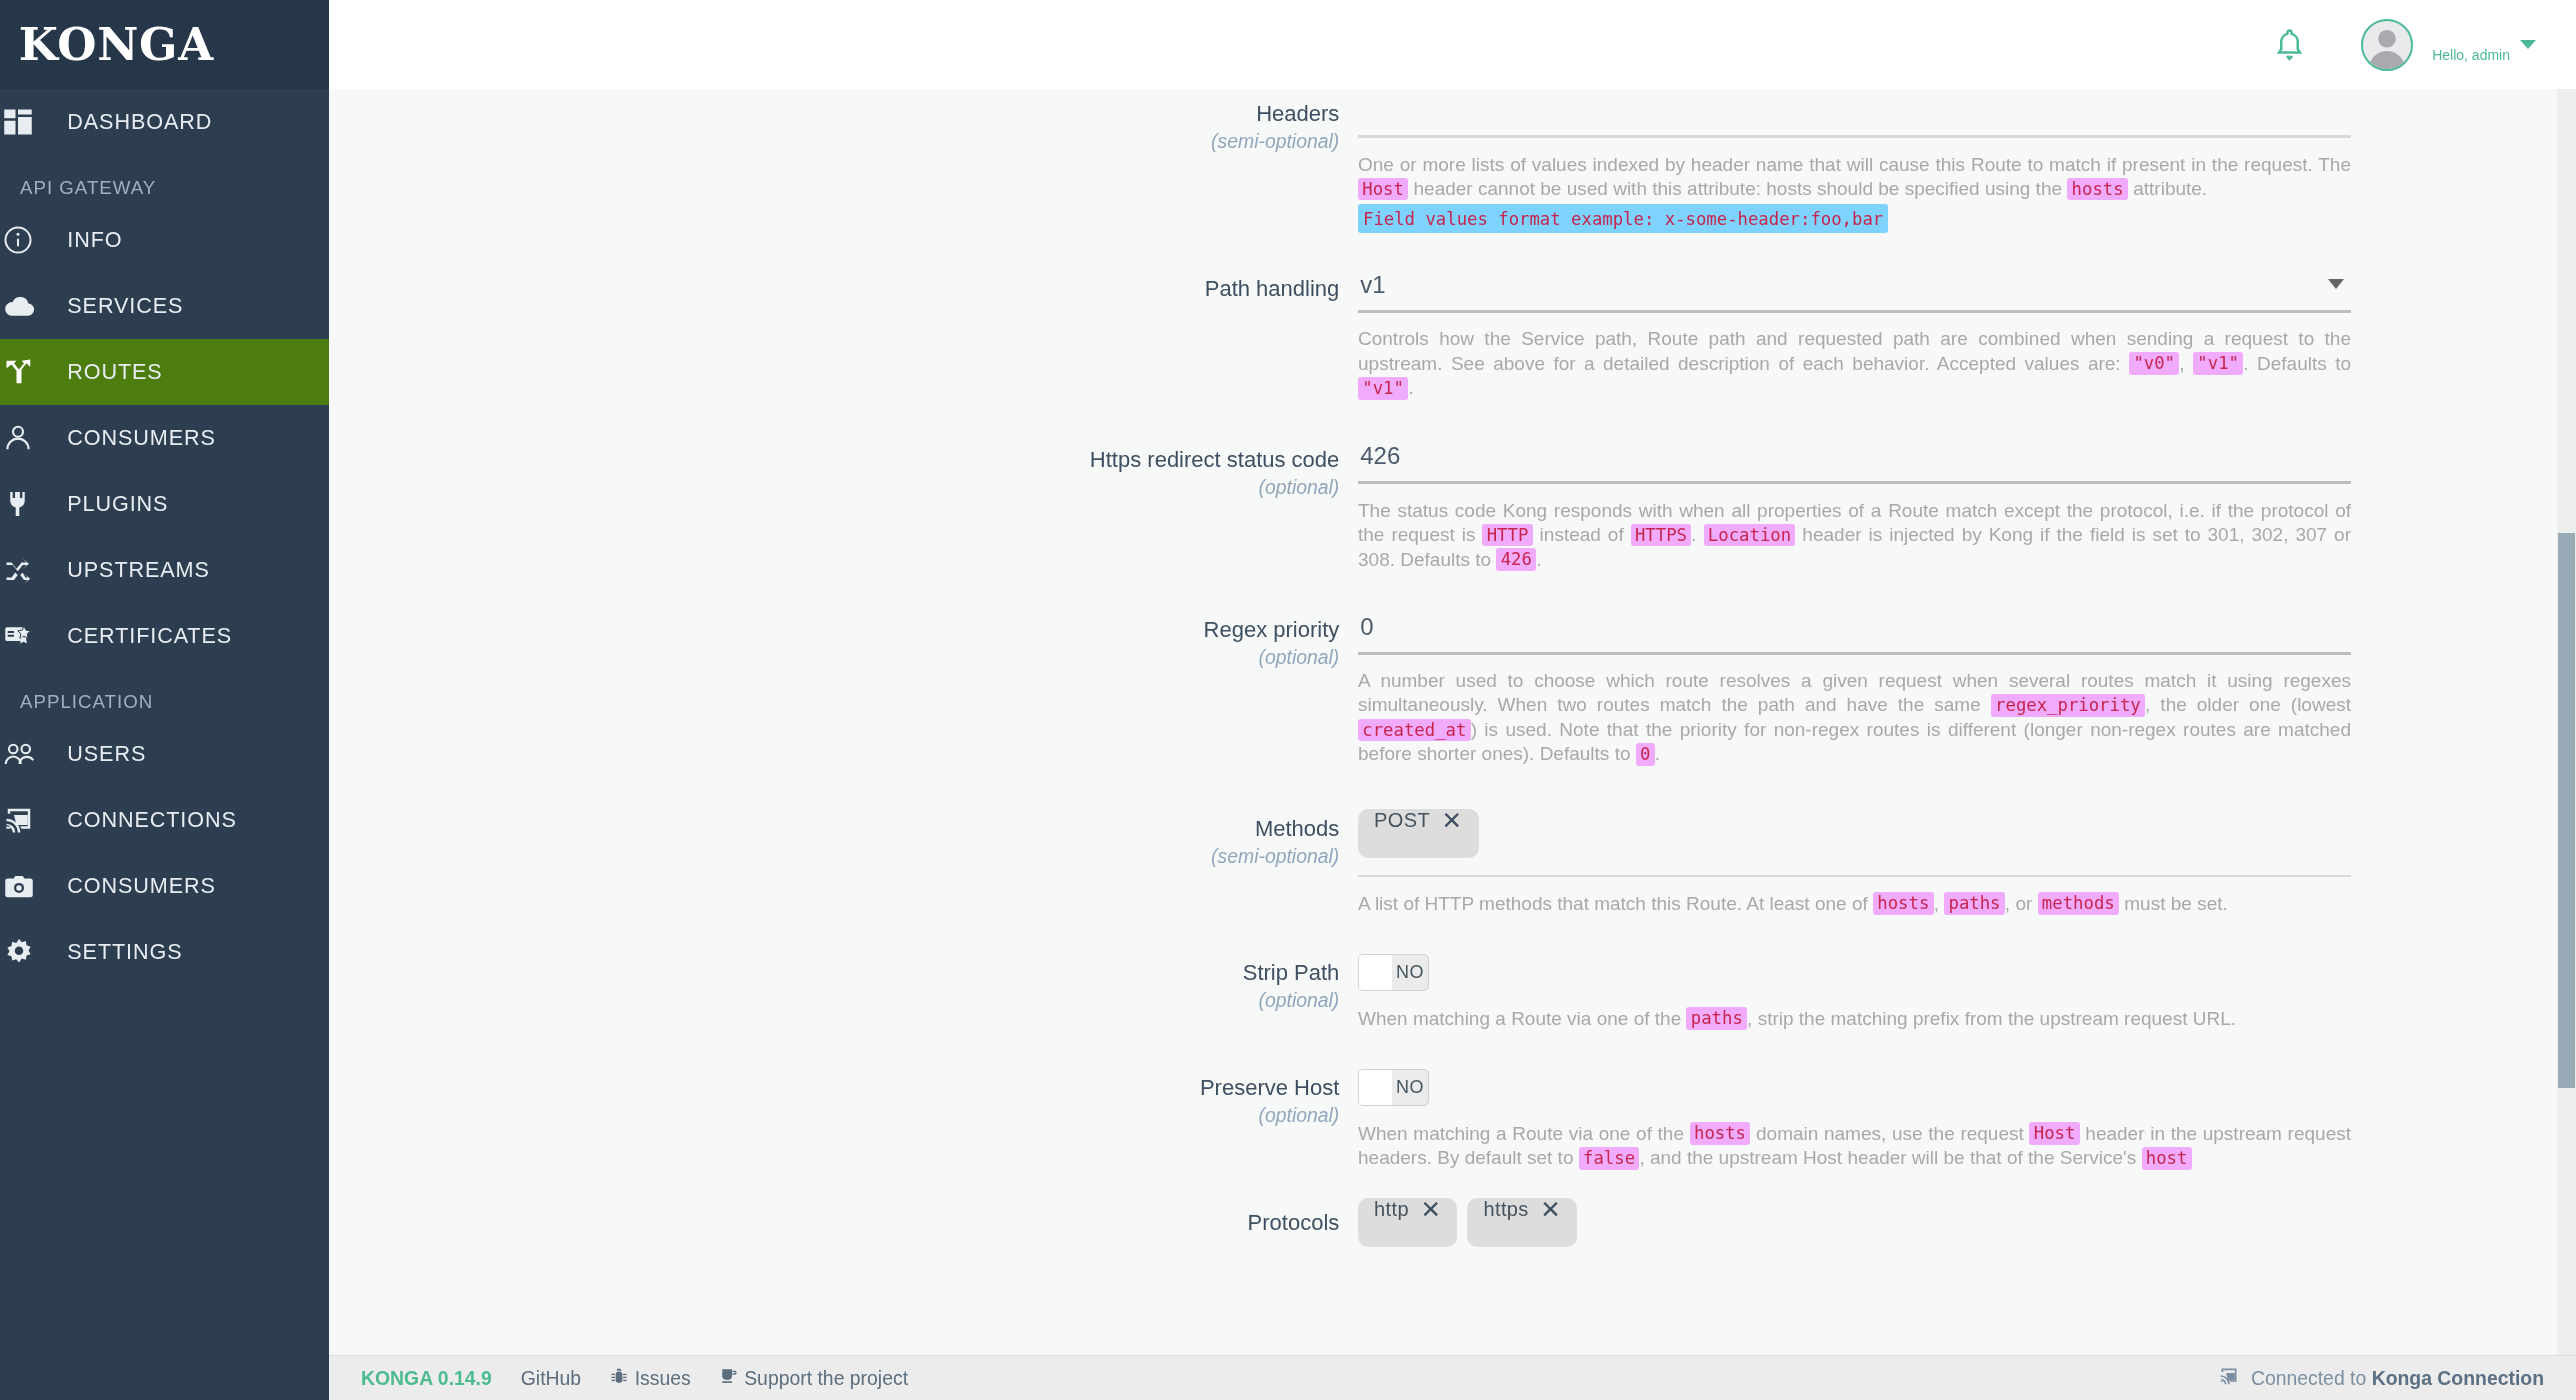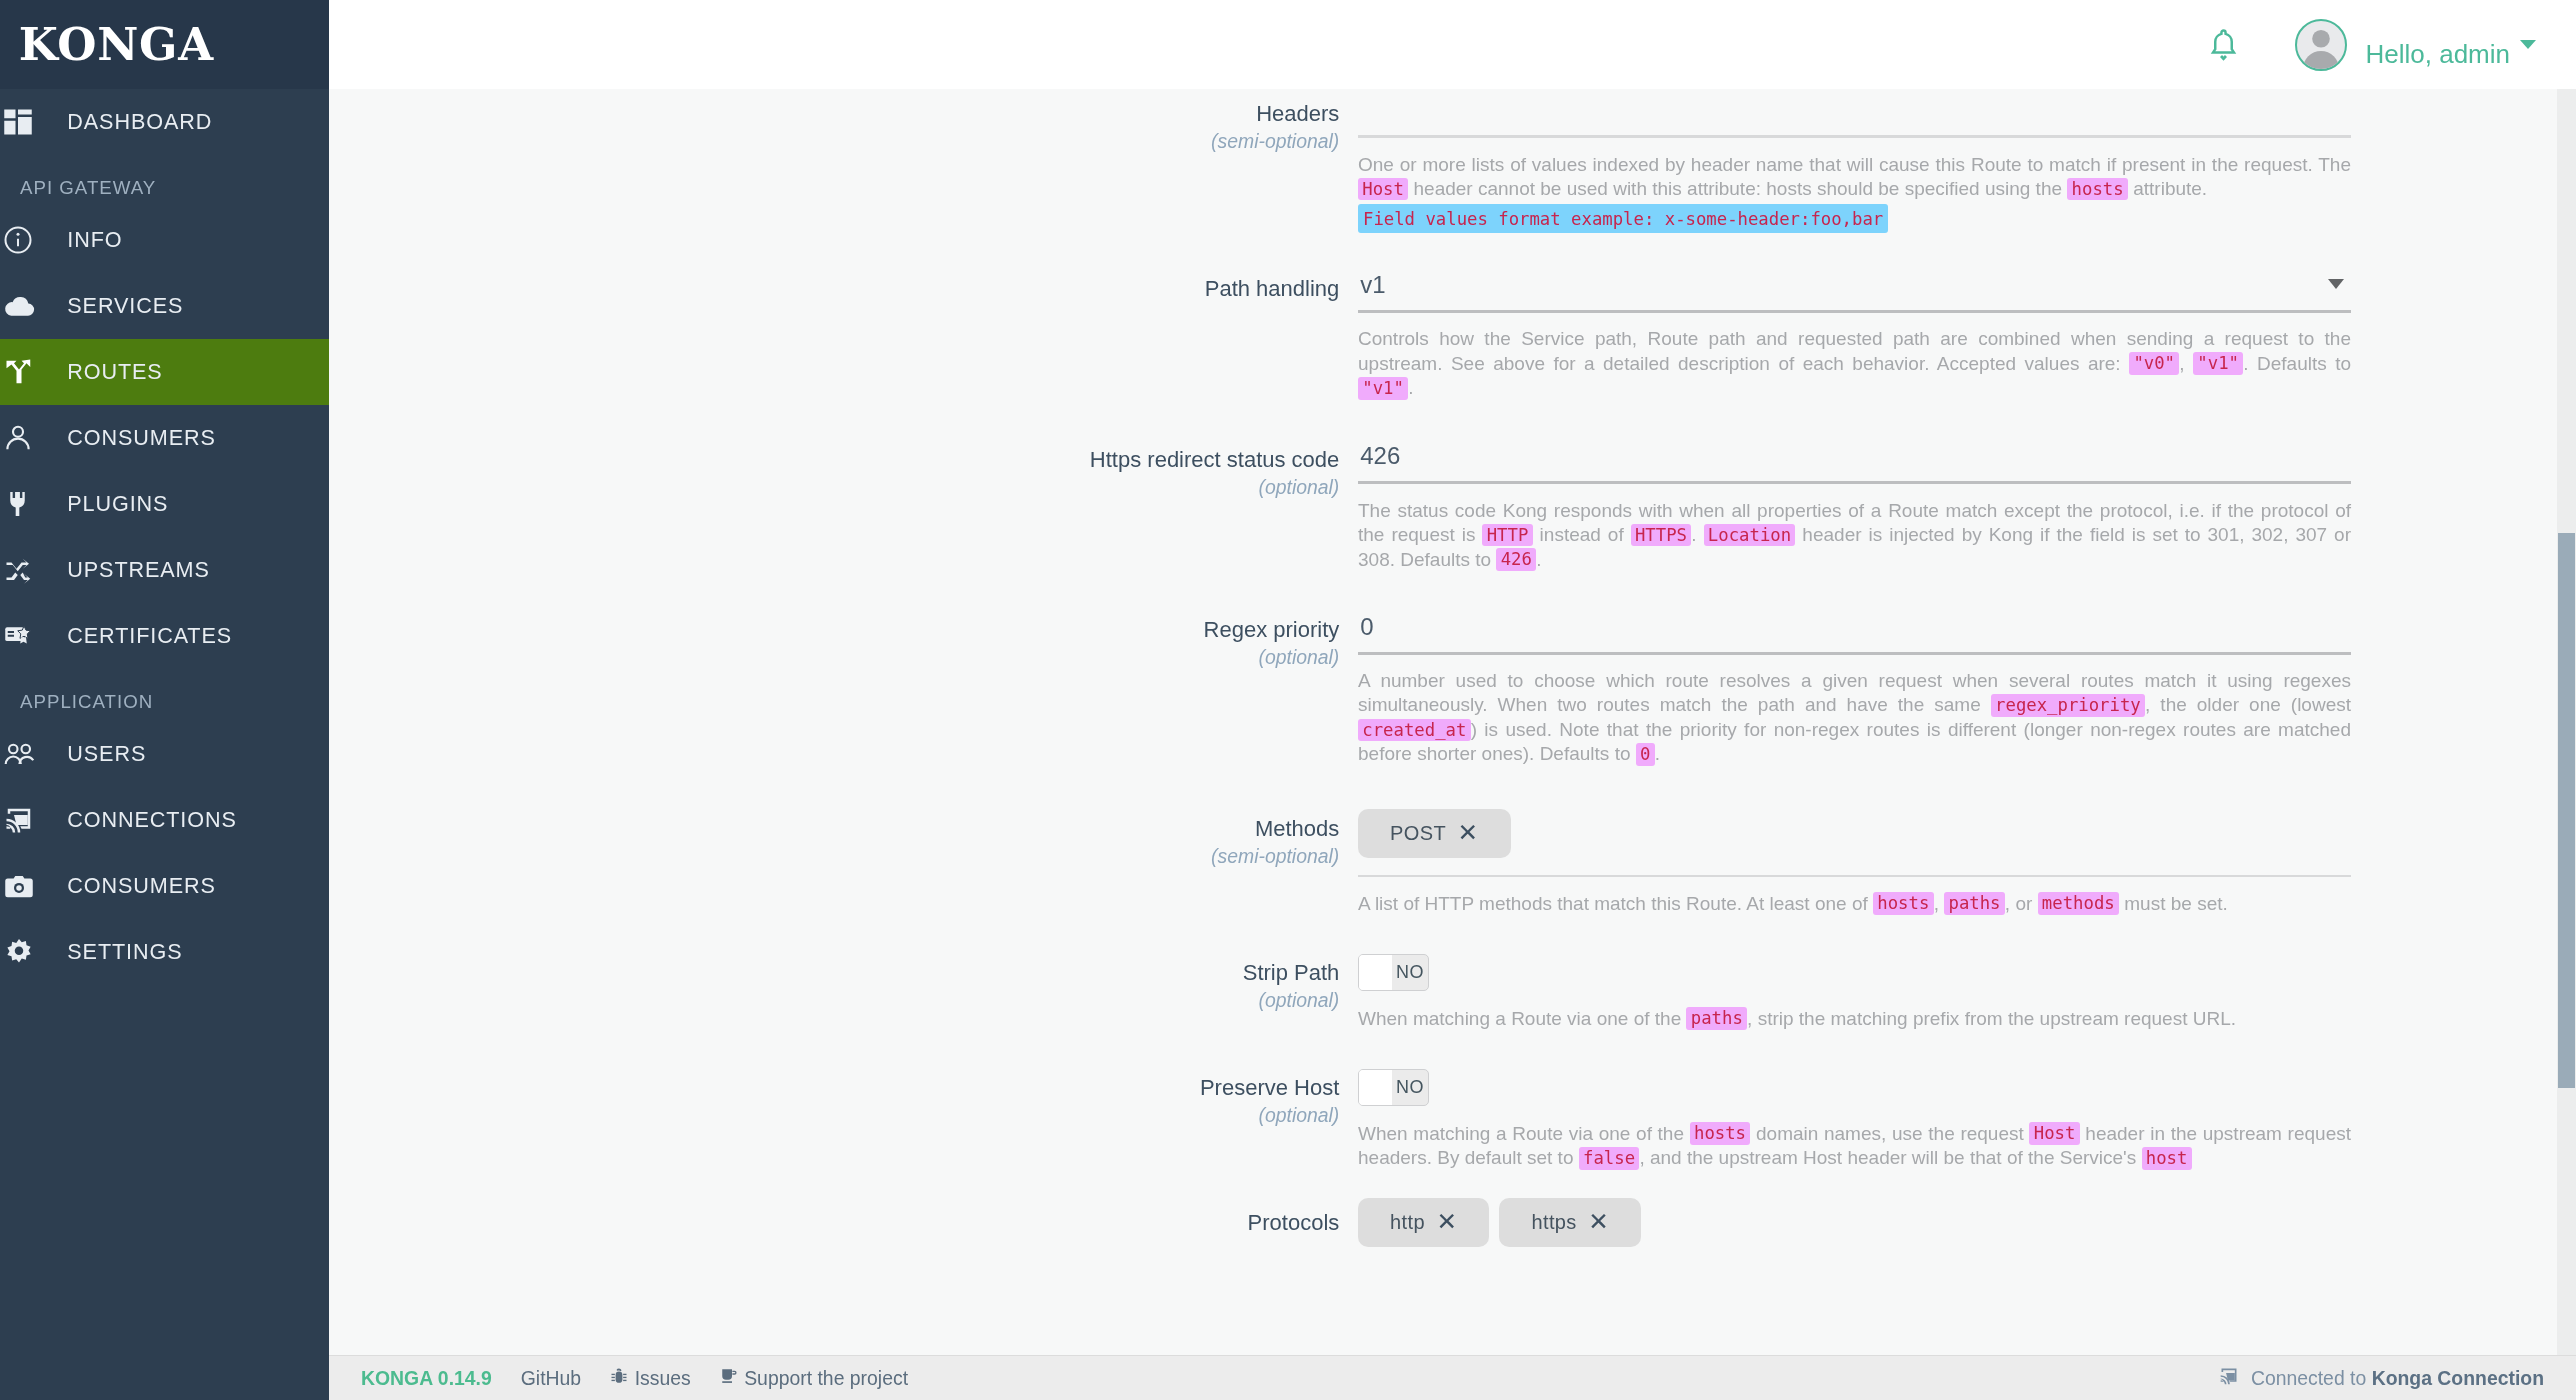--- a/index.html
+++ b/index.html
@@ -70,21 +70,21 @@
   #avatar {
     width: 52px; height: 52px; border-radius: 50%;
     border: 2.2px solid #4cb99a;
     background: #e9eaec;
     display: flex; align-items: flex-end; justify-content: center;
     overflow: hidden;
     margin-right: 18.7px;
   }
   #user-name {
     color: #4cb99a;
-    font-size: 26px;
+    font-size: 14px;
     margin-top: 20px;
   }
   #user-caret {
     margin-left: 10px;
     width: 0; height: 0;
     border-left: 8px solid transparent;
     border-right: 8px solid transparent;
     border-top: 9.4px solid #4cb99a;
   }
 
@@ -173,22 +173,22 @@
     display: inline-block;
     margin-top: 2.9px;
   }
 
   
   .chips { display: flex; gap: 10px; min-height: 66px; align-items: flex-start; }
   .chip {
     background: #dddddd;
     border-radius: 10px;
     height: 49px;
-    display: flex; align-items: center;
-    padding: 0 32px;
+    display: flex; 
+    padding: 0 16px;
     color: #45535f;
     font-size: 20px;
     letter-spacing: 0.4px;
   }
   .chip .x {
     margin-left: 11.5px;
     font-size: 24.5px;
     color: #3d4f60;
     line-height: 1;
     cursor: pointer;

